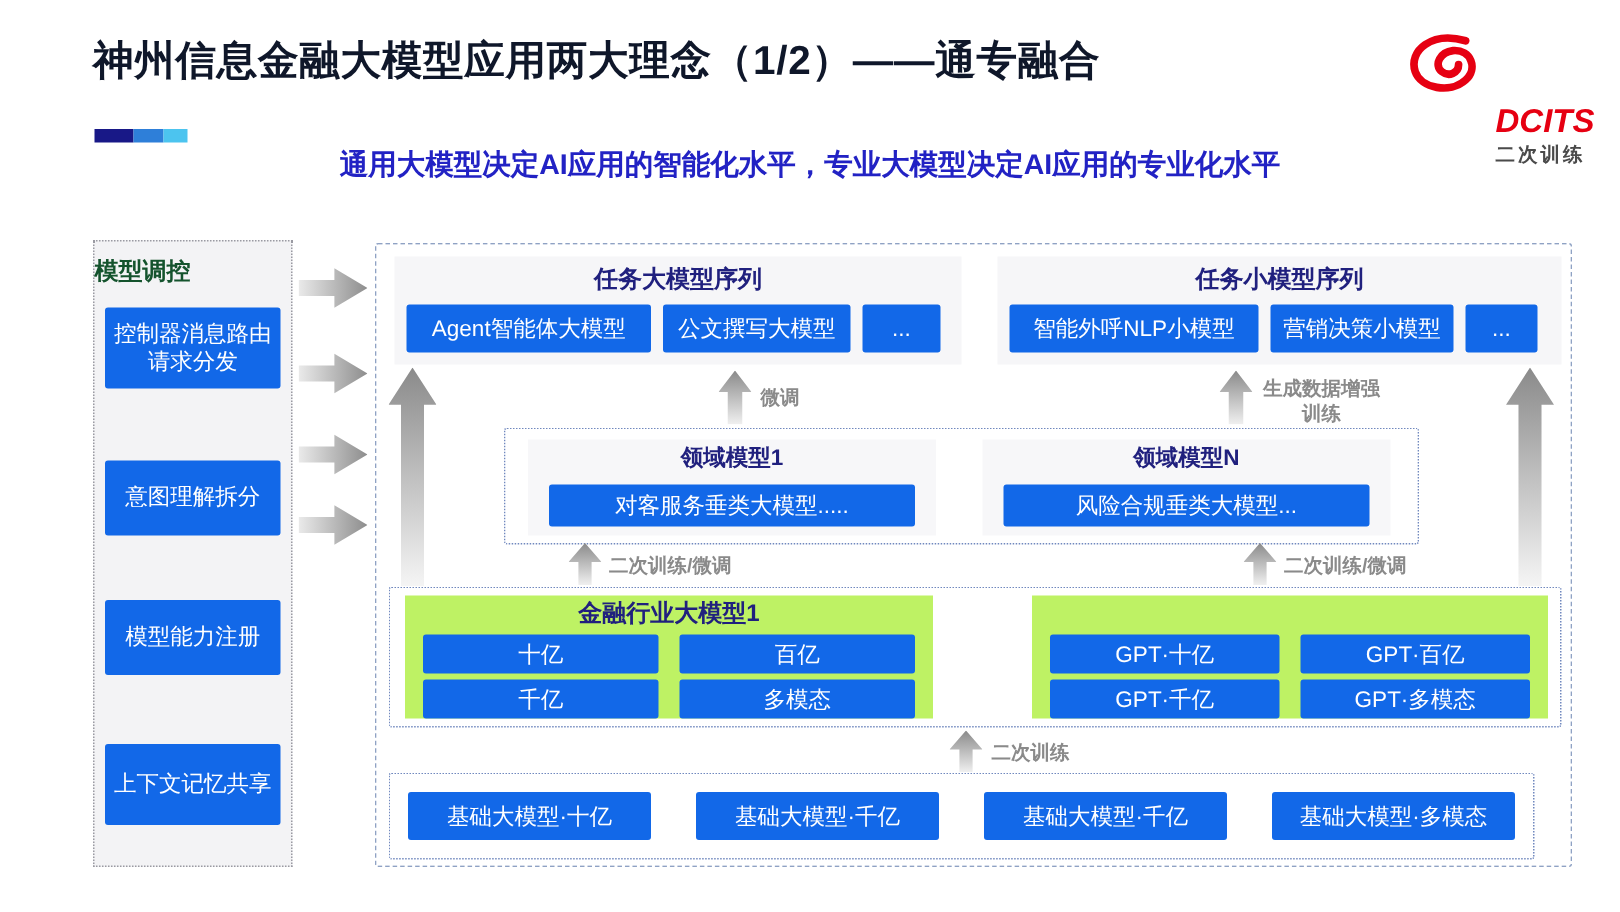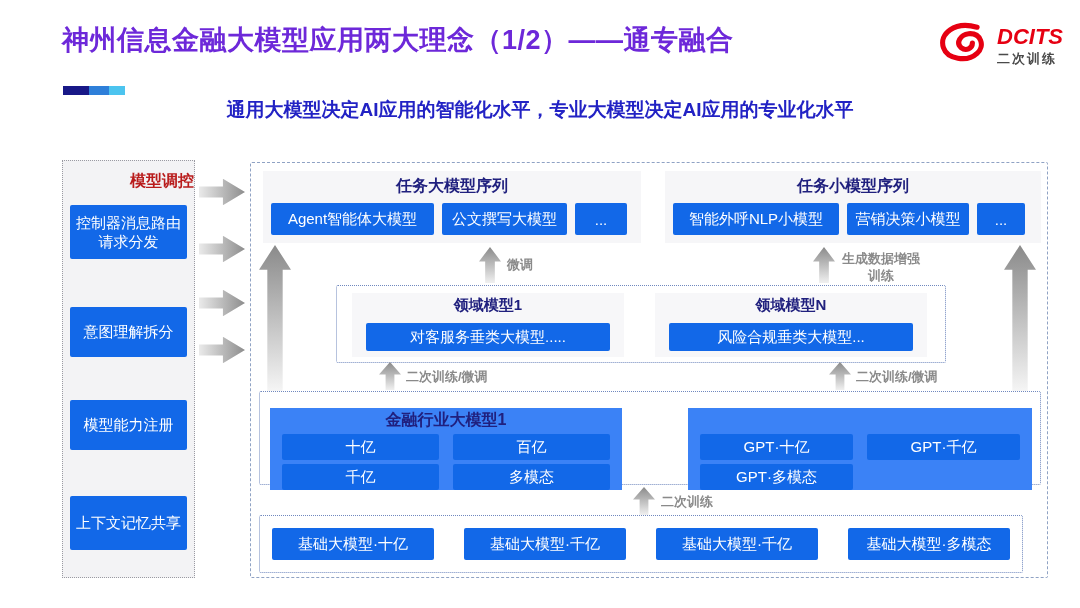--- a/index.html
+++ b/index.html
@@ -1,33 +1,33 @@
 <!DOCTYPE html>
 <html><head>
 <meta charset="utf-8">
 <style>
   * { margin:0; padding:0; box-sizing:border-box; }
   body { font-family:"Liberation Sans","DejaVu Sans",sans-serif; background:#e8e8e8; }
   .slide { position:relative; width:1080px; height:608px; background:#ffffff; overflow:hidden; }
 
   
-  .title { position:absolute; left:62px; top:22px; font-size:27px; font-weight:bold; color:#6d28d9; letter-spacing:0.5px; }
+  .title { position:absolute; left:62px; top:22px; font-size:27px; font-weight:bold; color:#0f172a; letter-spacing:0.5px; }
   .title-bar { position:absolute; left:63px; top:86px; width:62px; height:9px; display:flex; }
   .title-bar span:nth-child(1){ width:26px; background:#181887; }
   .title-bar span:nth-child(2){ width:20px; background:#2e7fd9; }
   .title-bar span:nth-child(3){ width:16px; background:#4cc4ef; }
   .subtitle { position:absolute; left:120px; top:97px; width:840px; text-align:center; font-size:19px; font-weight:bold; color:#2222c4; }
   .logo { position:absolute; left:936px; top:20px; display:flex; align-items:flex-start; gap:5px; }
   .logo-text { display:flex; flex-direction:column; margin-top:6px; }
-  .logo-en { color:#e60012; font-weight:bold; font-style:italic; font-size:22px; line-height:1; }
+  .logo-en { color:#e60012; font-weight:bold; font-style:italic; font-size:22px; line-height:1;margin-top:44px; }
   .logo-cn { color:#4a4a4a; font-size:13px; font-weight:bold; letter-spacing:2px; margin-top:2px; }
 
   
   .sidebar { position:absolute; left:62px; top:160px; width:133px; height:418px; background:#f3f3f5; border:1px dotted #9a9aa2; }
-  .sidebar-title { margin-top:10px; text-align:right; font-size:16px; font-weight:bold; color:#b91c1c; }
+  .sidebar-title { margin-top:10px; text-align:left; font-size:16px; font-weight:bold; color:#14532d; }
   .sidebar .chip { position:absolute; left:7px; width:117px; line-height:1.3; padding:2px; }
   .sb1 { top:44px;  height:54px; }
   .sb2 { top:146px; height:50px; }
   .sb3 { top:239px; height:50px; }
   .sb4 { top:335px; height:54px; }
 
   
   .chip { background:#1268e8; color:#ffffff; display:flex; align-items:center; justify-content:center;
           font-size:15px; text-align:center; border-radius:2px; }
   .ghead { font-weight:bold; color:#20207e; font-size:16px; text-align:center; }
@@ -60,21 +60,21 @@
   .cwS1{ width:166px;text-align:center; } .cwS2{ width:122px; } .cwS3{ width:48px; }
 
   .dotted { position:absolute; border:1px dotted #7088be; border-radius:2px; }
   .domain-box { left:85px; top:122px; width:610px; height:78px; }
   .dsub { position:absolute; top:7px; width:272px; height:64px; background:#f7f7f9; }
   .dsub1 { left:15px; } .dsub2 { left:318px; }
   .dsub .ghead { font-size:15px; margin-top:3px; }
   .dsub .chip { position:absolute; left:14px; right:14px; bottom:6px; height:28px; }
 
   .industry-box { left:8px; top:228px; width:782px; height:94px; }
-  .isub { position:absolute; top:16px; height:82px; background:#3b82f6; }
+  .isub { position:absolute; top:5px; height:82px; background:#bef264; }
   .isub1 { left:10px;  width:352px; }
   .isub2 { left:428px; width:344px; }
   .isub .ghead { margin-top:2px; }
   .igrid { position:absolute; left:12px; right:12px; top:26px; display:grid;
            grid-template-columns:1fr 1fr; gap:4px 14px; }
   .igrid .chip { height:26px; }
 
   .base-box { left:8px; top:352px; width:764px; height:58px; display:flex; align-items:center;
               gap:30px; padding:0 12px; }
   .base-box .chip { height:32px; flex:1; }
@@ -166,20 +166,21 @@
         <div class="igrid">
           <div class="chip">十亿</div>
           <div class="chip">百亿</div>
           <div class="chip">千亿</div>
           <div class="chip">多模态</div>
         </div>
       </div>
       <div class="isub isub2">
         <div class="igrid">
           <div class="chip">GPT·十亿</div>
+          <div class="chip">GPT·百亿</div>
           <div class="chip">GPT·千亿</div>
           <div class="chip">GPT·多模态</div>
         </div>
       </div>
     </div>
 
     <div class="up-mini" style="left:382px; top:324px;"></div>
     <div class="alabel" style="left:410px; top:331px;">二次训练</div>
 
     <div class="dotted base-box">

